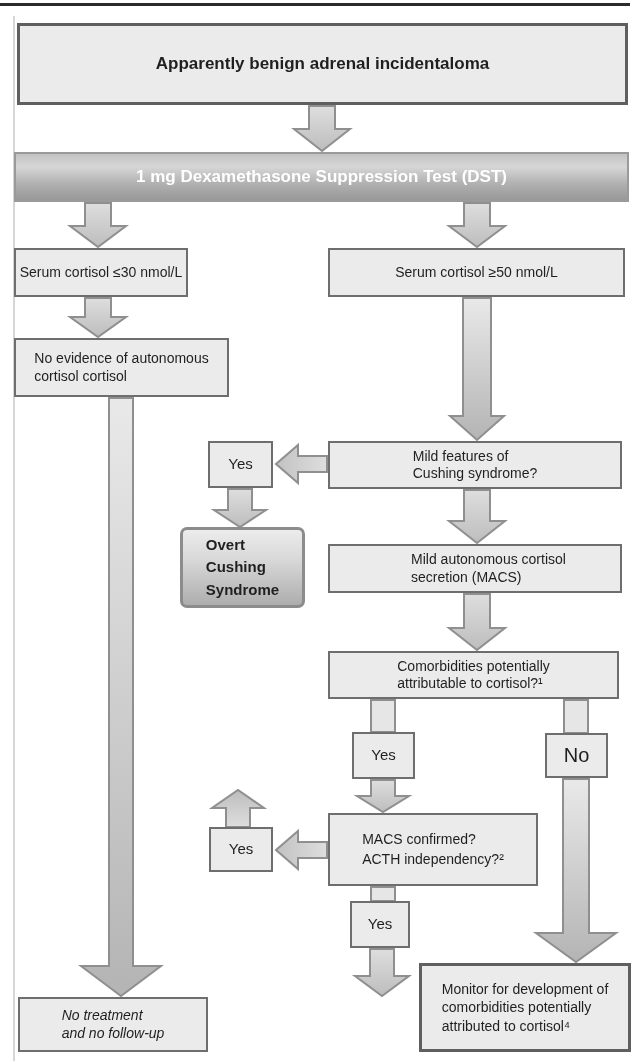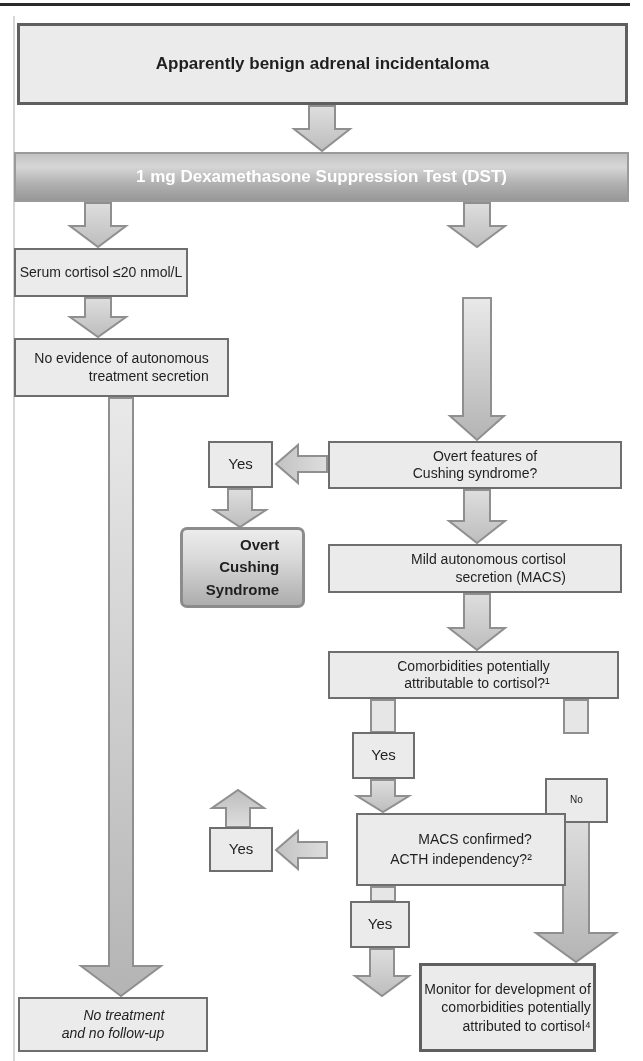--- a/index.html
+++ b/index.html
@@ -6,43 +6,43 @@
   #canvas{
     position:relative;width:643px;height:1061px;background:#ffffff;
     font-family:"Liberation Sans", sans-serif;color:#1f1f1f;overflow:hidden;
   }
   .top-rule{position:absolute;left:0;top:3px;width:630px;height:3px;background:#2b2b2b;}
   .left-rule{position:absolute;left:13px;top:16px;width:2px;height:1045px;background:#d6d6d6;}
   .arrow-layer{position:absolute;left:0;top:0;width:643px;height:1061px;}
   .box{
     position:absolute;box-sizing:border-box;background:#ebebeb;
     border:2px solid #6e6e6e;display:flex;align-items:center;justify-content:center;
-    text-align:right;white-space:pre-line;font-size:14px;line-height:1.25;
+    text-align:left;white-space:pre-line;font-size:14px;line-height:1.25;
   }
   .b-title{left:17px;top:23px;width:611px;height:82px;border-width:3px;border-color:#5f5f5f;font-weight:bold;font-size:17px;}
   .b-dst{left:14px;top:152px;width:615px;height:50px;font-weight:bold;font-size:17px;color:#ffffff;
     background:linear-gradient(180deg,#c3c3c3 0%,#d6d6d6 28%,#b3b3b3 62%,#989898 100%);border-color:#9a9a9a;}
   .grad{background:linear-gradient(180deg,#ececec 0%,#d8d8d8 40%,#adadad 100%);border-width:3px;border-color:#8c8c8c;font-weight:bold;font-size:15px;}
   .b-serum-low{left:14px;top:248px;width:174px;height:49px;}
   .b-serum-high{left:328px;top:248px;width:297px;height:49px;}
   .b-no-evidence{left:14px;top:338px;width:215px;height:59px;}
   .b-yes-overt{left:208px;top:441px;width:65px;height:47px;font-size:15px;}
   .b-overt-features{left:328px;top:441px;width:294px;height:48px;}
   .b-overt-cushing{left:180px;top:527px;width:125px;height:81px;line-height:1.5;border-radius:7px;}
   .b-macs{left:328px;top:544px;width:294px;height:49px;padding-left:27px;}
   .b-comorbidities{left:328px;top:651px;width:291px;height:48px;}
   .b-yes-comorbid{left:352px;top:732px;width:63px;height:47px;font-size:15px;}
-  .b-no-comorbid{left:545px;top:733px;width:63px;height:45px;font-size:10px;margin-top:45px;}
+  .b-no-comorbid{left:545px;top:733px;width:63px;height:45px;font-size:20px;}
   .b-consider-acth{left:153px;top:711px;width:168px;height:77px;line-height:1.3;font-size:14.5px;}
-  .b-macs-confirmed{left:328px;top:813px;width:210px;height:73px;line-height:1.4;margin-left:28px;}
+  .b-macs-confirmed{left:328px;top:813px;width:210px;height:73px;line-height:1.4;}
   .b-yes-acth{left:209px;top:827px;width:64px;height:45px;font-size:15px;}
   .b-yes-macs{left:350px;top:901px;width:60px;height:47px;font-size:15px;}
   .b-no-treatment{left:18px;top:997px;width:190px;height:55px;font-style:italic;}
   .b-consider-treatment{left:223px;top:997px;width:185px;height:53px;}
-  .b-monitor{left:419px;top:963px;width:177px;height:89px;border-width:3px;border-color:#5f5f5f;line-height:1.3;}
+  .b-monitor{left:419px;top:963px;width:212px;height:89px;border-width:3px;border-color:#5f5f5f;line-height:1.3;}
 </style>
 </head>
 <body>
 
 <div id="canvas">
 
   <div class="top-rule"></div>
   <div class="left-rule"></div>
 
   <svg class="arrow-layer" width="643" height="1061" viewBox="0 0 643 1061" xmlns="http://www.w3.org/2000/svg">
@@ -81,25 +81,26 @@
       <polygon fill="url(#gLong)" points="563,779 589,779 589,933 616,933 576,962 536,933 563,933"></polygon>
       <polygon fill="url(#gLeft)" points="327,456 327,472 298,472 298,483 276,464 298,445 298,456"></polygon>
       <polygon fill="url(#gLeft)" points="327,842 327,858 298,858 298,869 276,850 298,831 298,842"></polygon>
       <polygon fill="url(#gUp)" points="226,827 250,827 250,808 264,808 238,790 212,808 226,808"></polygon>
       <polygon fill="url(#gShort)" points="228,489 252,489 252,510 266,510 240,527 214,510 228,510"></polygon>
     </g>
   </svg>
 
   <div class="box b-title">Apparently benign adrenal incidentaloma</div>
   <div class="box b-dst">1 mg Dexamethasone Suppression Test (DST)</div>
-  <div class="box b-serum-low">Serum cortisol ≤20 nmol/L</div>
+  <div class="box b-serum-low">Serum cortisol ≤30 nmol/L</div>
+  <div class="box b-serum-high">Serum cortisol ≥50 nmol/L</div>
   <div class="box b-no-evidence">No evidence of autonomous
-treatment secretion</div>
+cortisol cortisol</div>
   <div class="box b-yes-overt">Yes</div>
-  <div class="box b-overt-features">Overt features of
+  <div class="box b-overt-features">Mild features of
 Cushing syndrome?</div>
   <div class="box b-overt-cushing grad">Overt
 Cushing
 Syndrome</div>
   <div class="box b-macs">Mild autonomous cortisol
 secretion (MACS)</div>
   <div class="box b-comorbidities">Comorbidities potentially
 attributable to cortisol?¹</div>
   <div class="box b-yes-comorbid">Yes</div>
   <div class="box b-no-comorbid">No</div>

